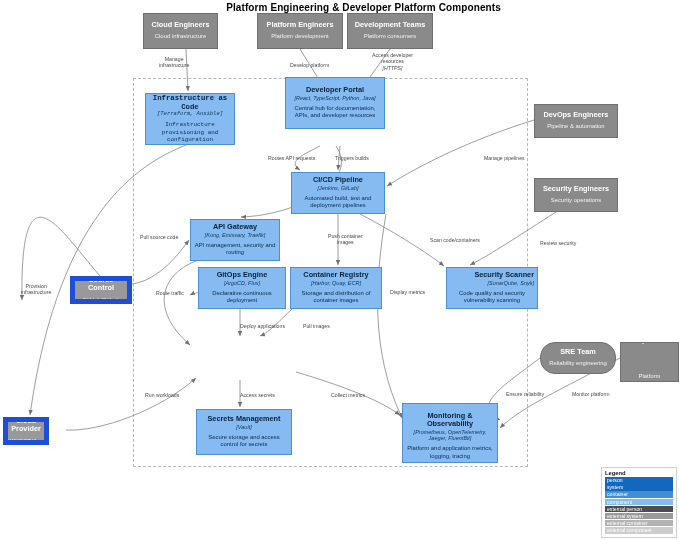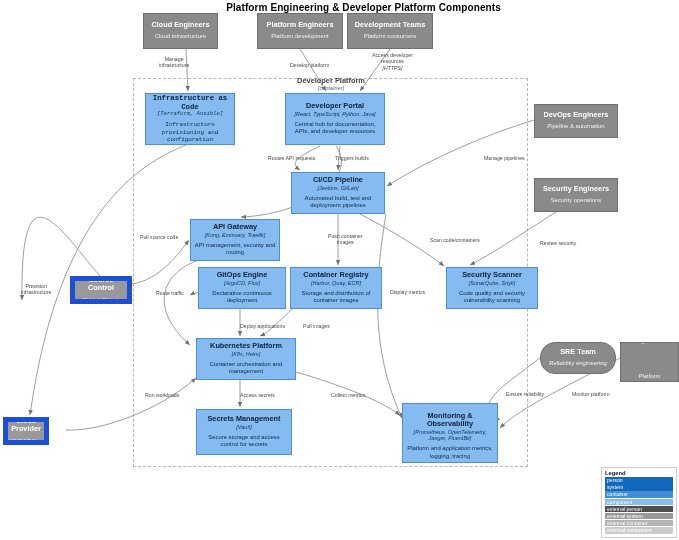--- a/index.html
+++ b/index.html
@@ -128,21 +128,21 @@
     </div>
     <div class="node n-extperson" style="left: 620px; top: 342px; width: 59px; height: 40px; gap: 24px;">
       <div class="ttl">IT Operators</div>
       <div class="desc">Platform operations</div>
     </div>
     <div class="node n-container" style="left: 145px; top: 93px; width: 90px; height: 52px; font-family: Liberation Mono, monospace;">
       <div class="ttl">Infrastructure as Code</div>
       <div class="tech">[Terraform, Ansible]</div>
       <div class="desc">Infrastructure provisioning and configuration</div>
     </div>
-    <div class="node n-container" style="left: 285px; top: 93px; width: 100px; height: 52px;">
+    <div class="node n-container" style="left: 285px; top: 77px; width: 100px; height: 52px;">
       <div class="ttl">Developer Portal</div>
       <div class="tech">[React, TypeScript, Python, Java]</div>
       <div class="desc">Central hub for documentation, APIs, and developer resources</div>
     </div>
     <div class="node n-container" style="left: 291px; top: 172px; width: 94px; height: 42px;">
       <div class="ttl">CI/CD Pipeline</div>
       <div class="tech">[Jenkins, GitLab]</div>
       <div class="desc">Automated build, test and deployment pipelines</div>
     </div>
     <div class="node n-container" style="left: 190px; top: 219px; width: 90px; height: 42px;">
@@ -153,29 +153,24 @@
     <div class="node n-container" style="left: 198px; top: 267px; width: 88px; height: 42px;">
       <div class="ttl">GitOps Engine</div>
       <div class="tech">[ArgoCD, Flux]</div>
       <div class="desc">Declarative continuous deployment</div>
     </div>
     <div class="node n-container" style="left: 290px; top: 267px; width: 92px; height: 42px;">
       <div class="ttl">Container Registry</div>
       <div class="tech">[Harbor, Quay, ECR]</div>
       <div class="desc">Storage and distribution of container images</div>
     </div>
-    <div class="node n-container" style="left: 446px; top: 267px; width: 92px; height: 42px;">
+    <div class="node n-container" style="left: 446px; top: 267px; width: 92px; height: 42px; align-items: flex-end;">
       <div class="ttl">Security Scanner</div>
       <div class="tech">[SonarQube, Snyk]</div>
       <div class="desc">Code quality and security vulnerability scanning</div>
-    </div>
-    <div class="node n-container" style="left: 196px; top: 338px; width: 100px; height: 42px;">
-      <div class="ttl">Kubernetes Platform</div>
-      <div class="tech">[K8s, Helm]</div>
-      <div class="desc">Container orchestration and management</div>
     </div>
     <div class="node n-container" style="left: 196px; top: 409px; width: 96px; height: 46px;">
       <div class="ttl">Secrets Management</div>
       <div class="tech">[Vault]</div>
       <div class="desc">Secure storage and access control for secrets</div>
     </div>
     <div class="node n-container" style="left: 402px; top: 403px; width: 96px; height: 60px; justify-content: flex-end;">
       <div class="ttl">Monitoring &amp; Observability</div>
       <div class="tech">[Prometheus, OpenTelemetry, Jaeger, FluentBit]</div>
       <div class="desc">Platform and application metrics, logging, tracing</div>

